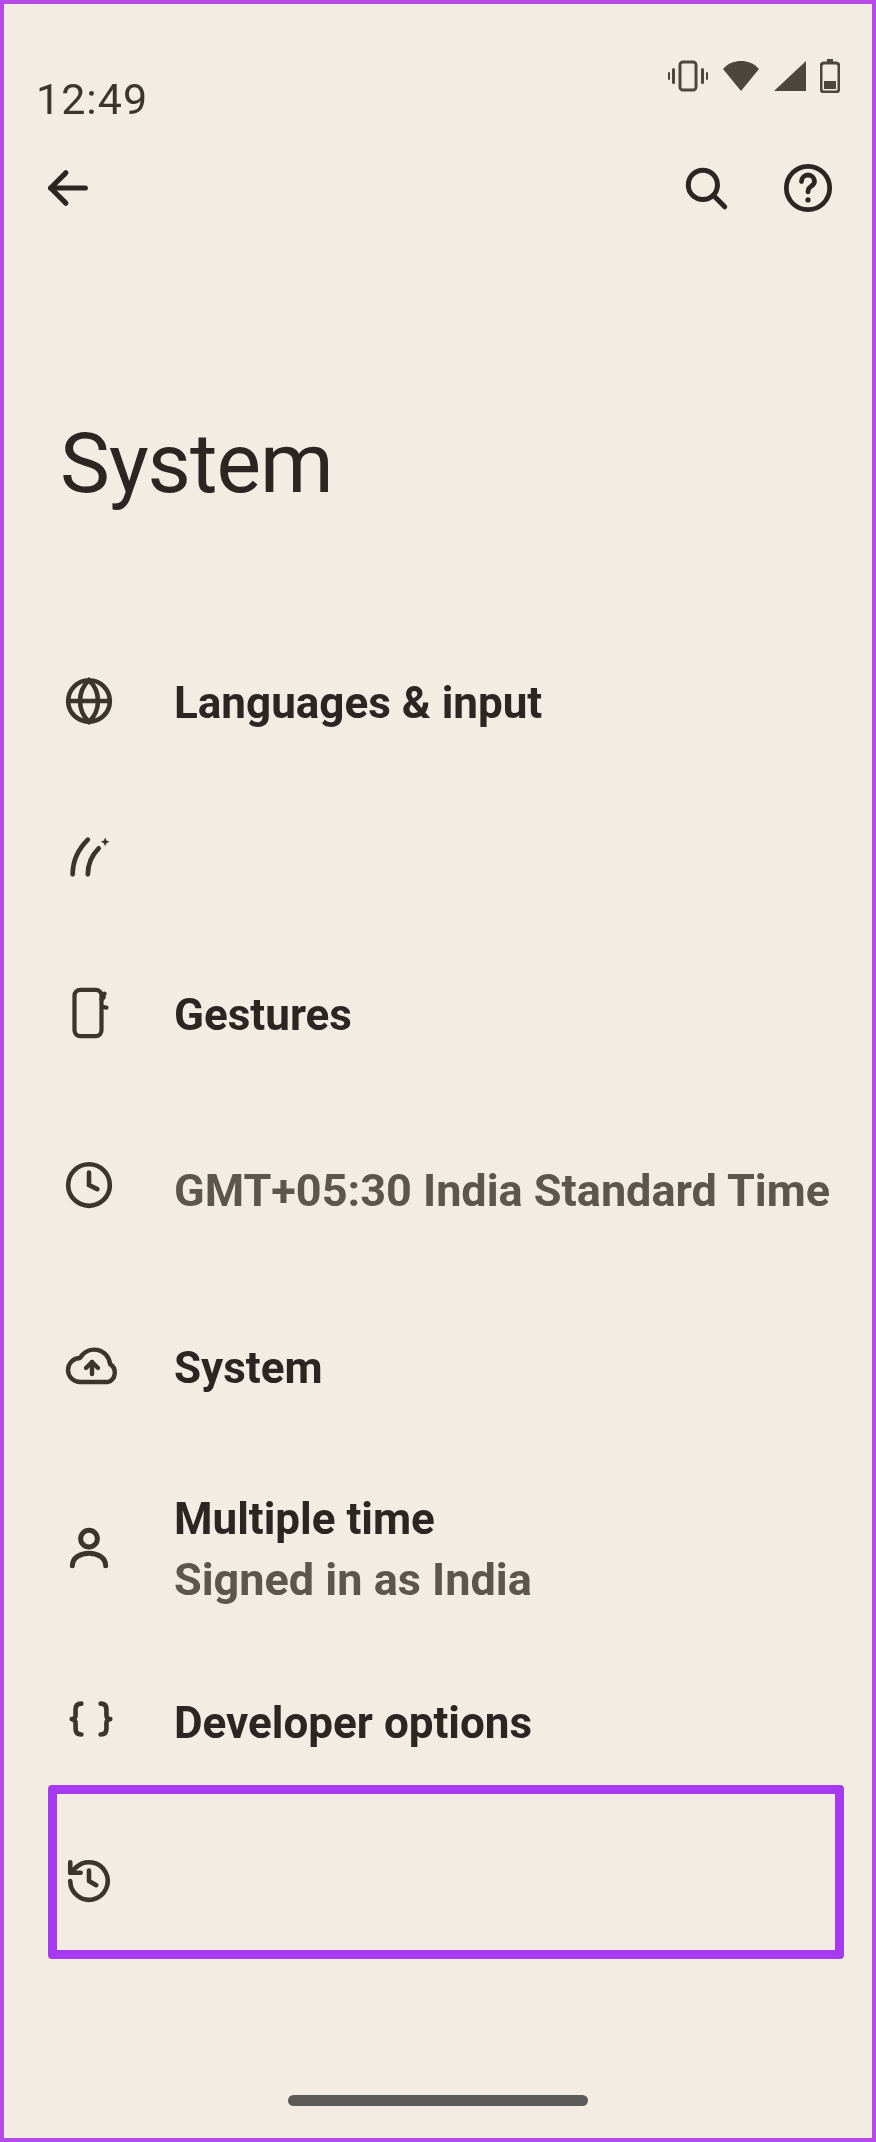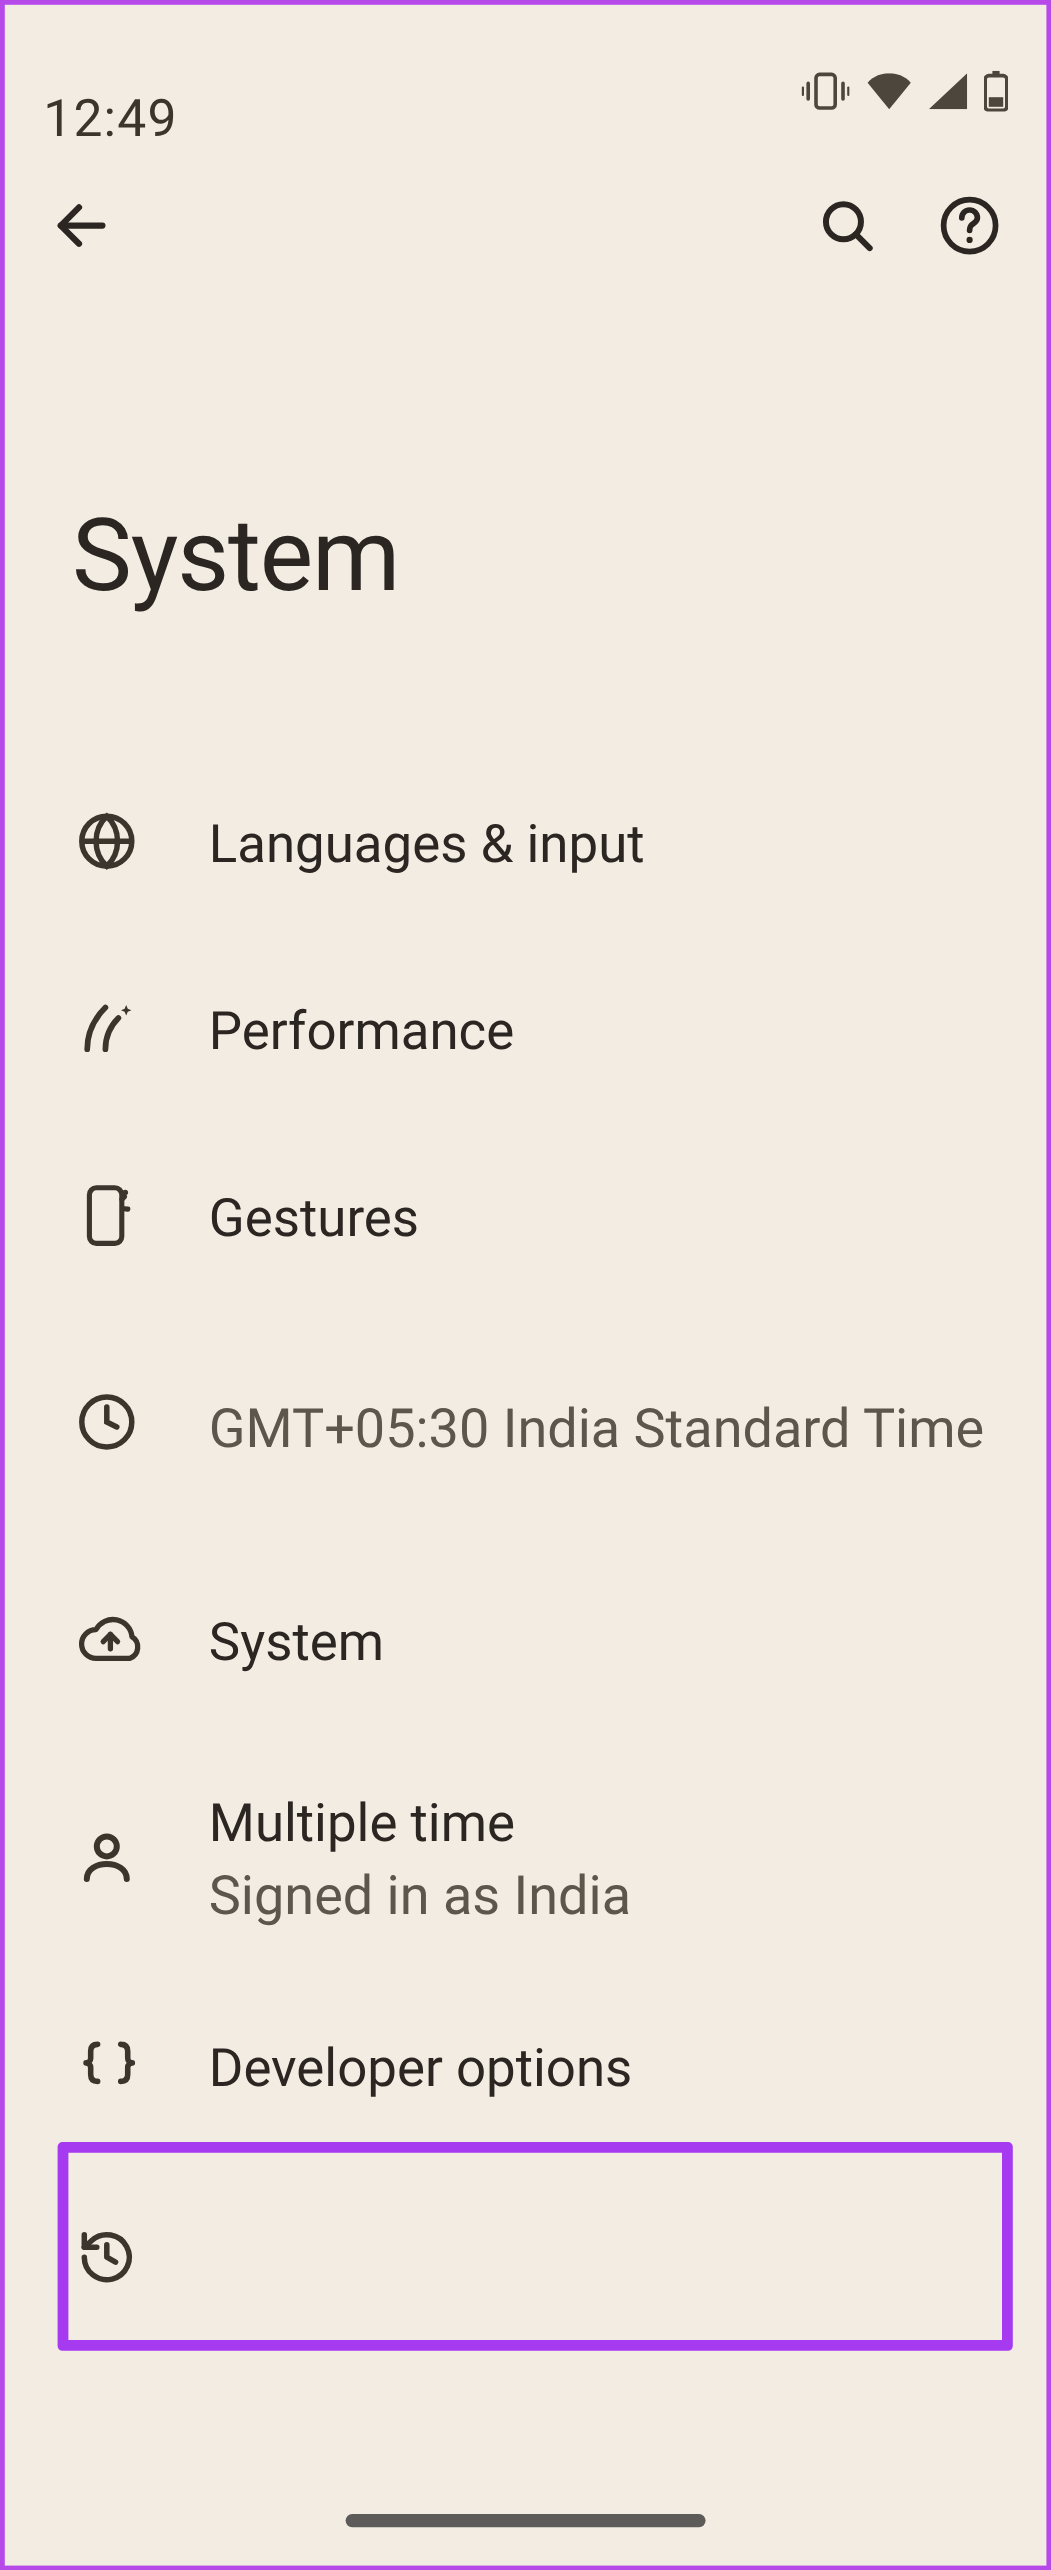--- a/index.html
+++ b/index.html
@@ -58,21 +58,21 @@
     min-height: 148px;
     padding: 0 0 0 60px;
     cursor: pointer;
   }
   .row .ic {
     width: 110px;
     flex: 0 0 110px;
     display:flex;
     align-items:center;
   }
-  .row .txt { flex: 1; padding-right: 22px; }
+  .row .txt { flex: 1; padding-right: 22px; font-weight: bold; }
   .row .title { font-size: 44px; color: #2b2622; line-height: 1.25; }
   .row .sub   { font-size: 45px; color: #5d564c; margin-top: 6px; }
 
   
   .highlight-box {
     position: absolute;
     left: 44px;
     right: 28px;
     border: 9px solid #a63af0;
     pointer-events: none;
@@ -172,23 +172,20 @@
 
   <div class="row" style="min-height:156px">
     <div class="ic">
         <span>
       <svg width="52" height="52" viewBox="0 0 24 24" fill="none" stroke="#3b352e" stroke-width="2.2" stroke-linecap="round">
         <path d="M4 20c0-7 3-12 7-16"></path>
             <path d="M11 20c0-5 2-9 5-12"></path>
         <path d="M19 3l.6 1.4L21 5l-1.4.6L19 7l-.6-1.4L17 5l1.4-.6z" fill="#3b352e" stroke="none"></path>
       </svg></span>
       </div>
-    <div class="txt">
-        <div class="title">Performance</div>
-      </div>
   </div>
 
   <div class="row" style="min-height:156px">
     <div class="ic">
         <span>
       <svg width="48" height="54" viewBox="0 0 24 28" fill="none" stroke="#3b352e" stroke-width="2.2" stroke-linejoin="round">
         <rect x="5" y="2" width="14" height="24" rx="3"></rect>
         <path d="M19 7l1.2-1.2M20 11l1.6.2" stroke-linecap="round"></path>
         <circle cx="20.5" cy="4" r="1.2" fill="#3b352e" stroke="none"></circle>
       </svg></span>

